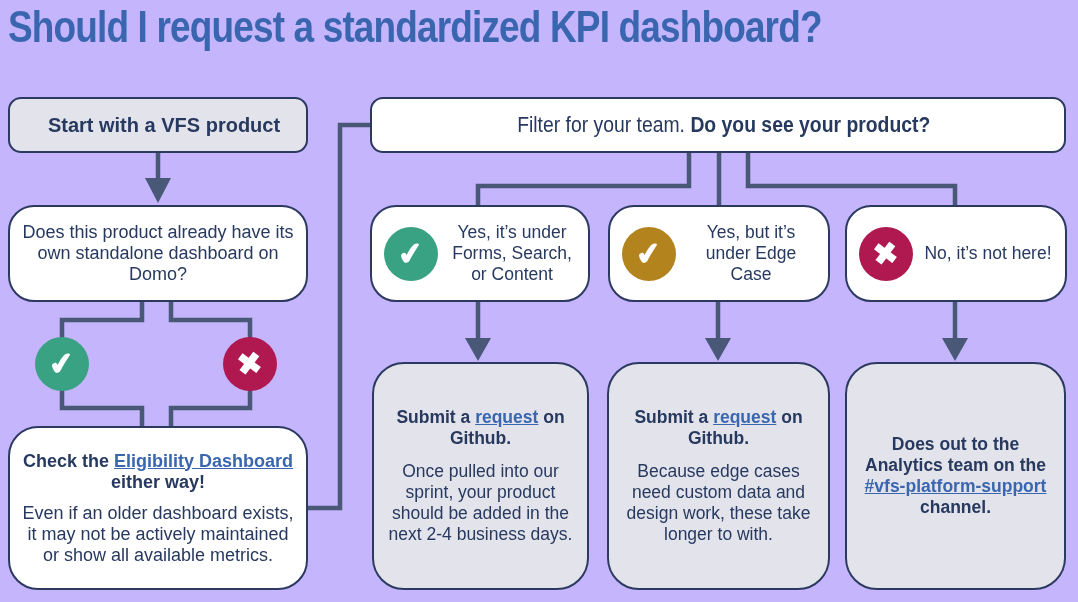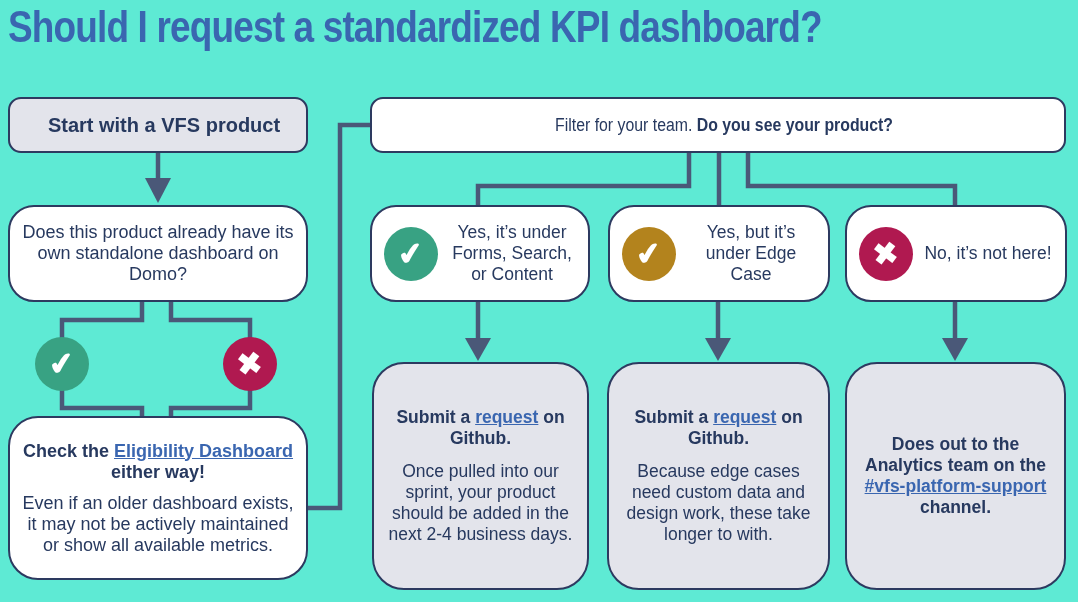--- a/index.html
+++ b/index.html
@@ -5,21 +5,21 @@
   html, body {
     margin: 0;
     padding: 0;
     background: #eef0f6;
     font-family: "Liberation Sans", sans-serif;
   }
   .canvas {
     position: relative;
     width: 1078px;
     height: 602px;
-    background: #5eead4;
+    background: #c4b5fd;
     overflow: hidden;
   }
   .connectors {
     position: absolute;
     left: 0; top: 0;
     width: 1078px; height: 602px;
     z-index: 1;
   }
   .page-title {
     position: absolute;
@@ -53,31 +53,31 @@
     border-radius: 13px;
     font-size: 20px; font-weight: bold;
   }
   .question-box {
     left: 8px; top: 205px; width: 300px; height: 97px;
     border-radius: 26px;
     font-size: 18px;
     padding: 0 4px;
   }
   .conclusion-box {
-    left: 8px; top: 416px; width: 300px; height: 164px;
+    left: 8px; top: 426px; width: 300px; height: 164px;
     border-radius: 30px;
     flex-direction: column;
     gap: 10px;
     font-size: 18px;
     padding: 7px 10px;
   }
   .filter-box {
     left: 370px; top: 97px; width: 696px; height: 56px;
     border-radius: 13px;
-    font-size: 18px;
+    font-size: 22px;
   }
   .filter-box .condensed {
     transform: scaleX(0.88);
     transform-origin: center;
     white-space: nowrap;
   }
   .branch-box {
     top: 205px; height: 97px;
     border-radius: 26px;
     font-size: 17.5px;

